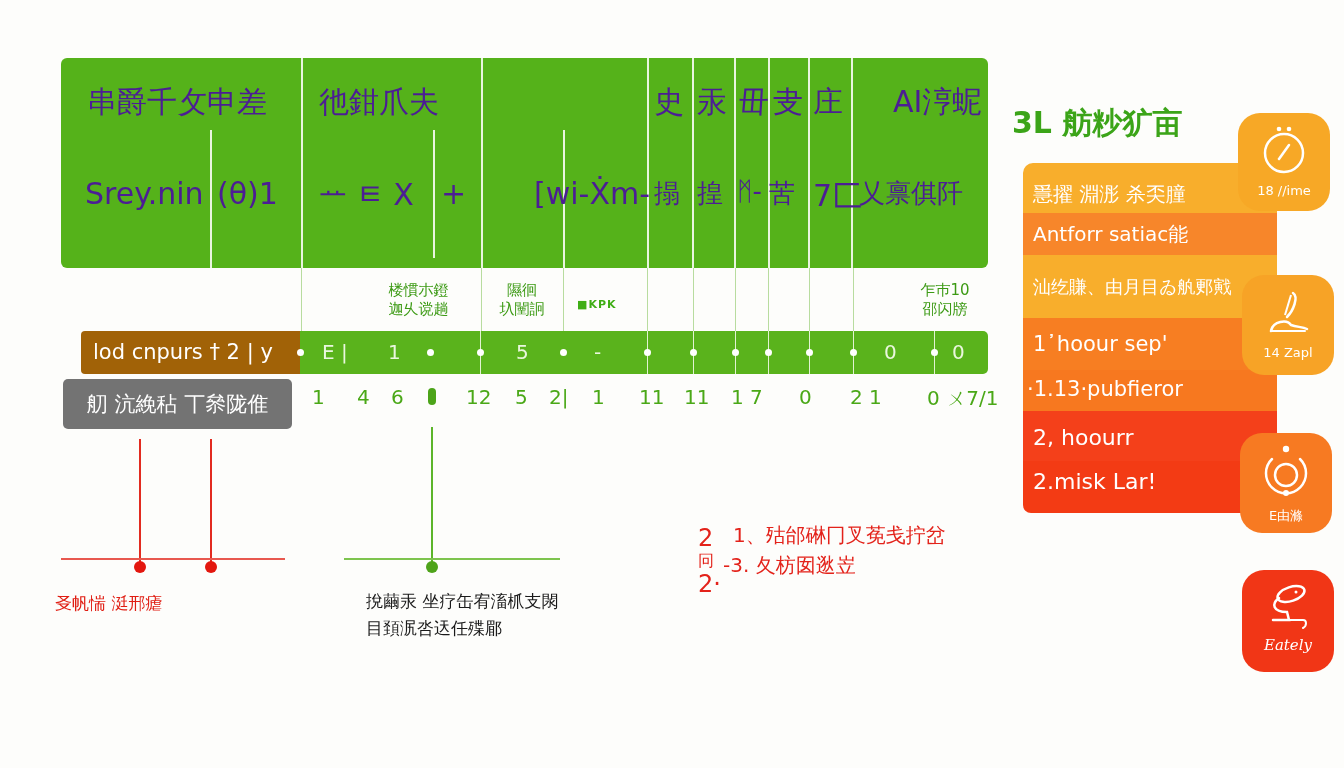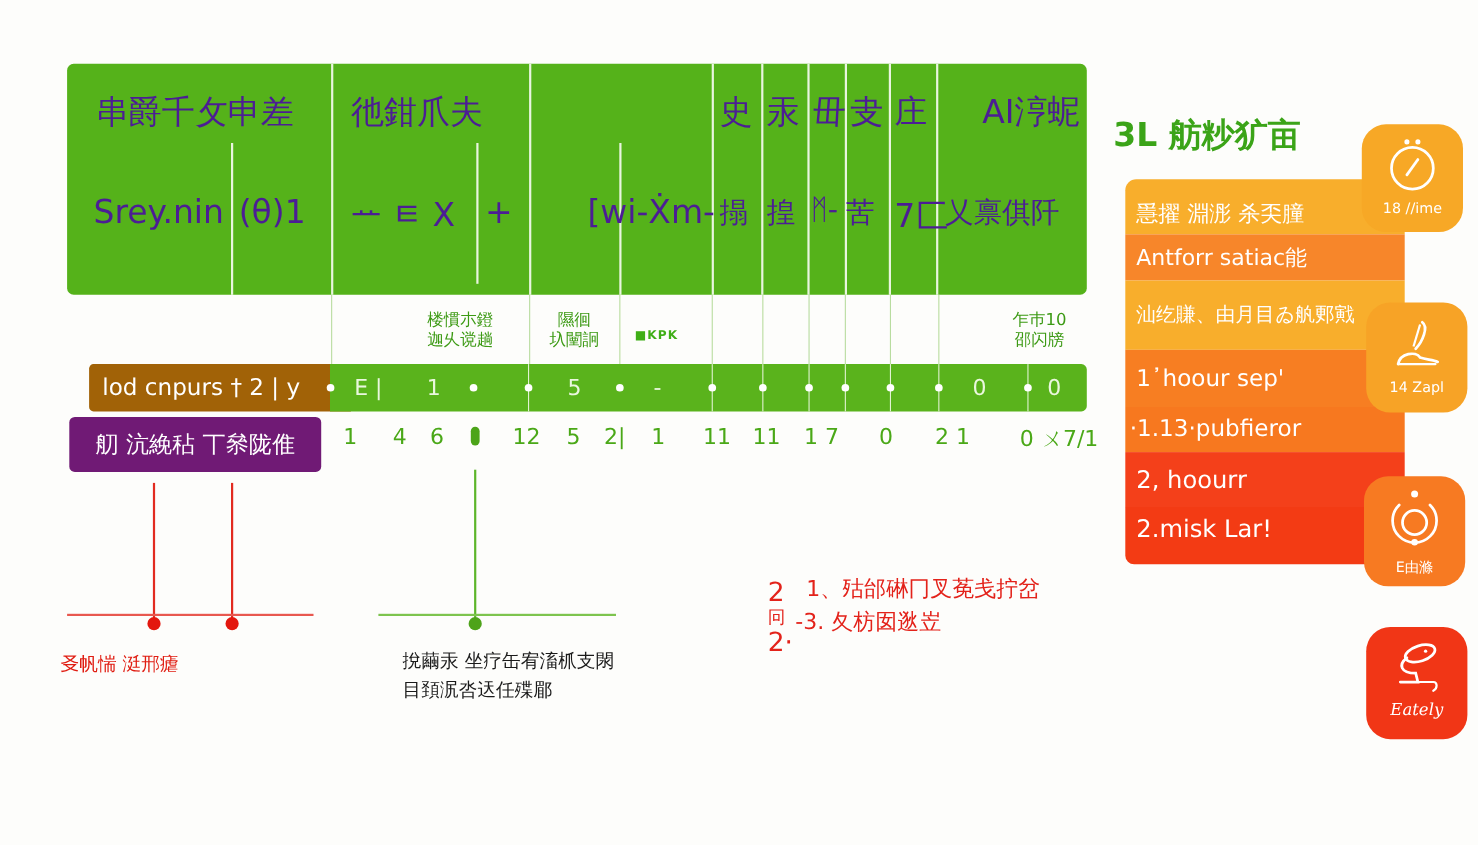--- a/index.html
+++ b/index.html
@@ -20,21 +20,21 @@
   .gtext { color: #3c9a14; font-size: 15px; line-height: 19px; text-align: center; white-space: nowrap; }
   .kpk { color: #3fae16; font-size: 11px; font-weight: bold; letter-spacing: 1px; }
 
   
   .redbar { left: 81px; top: 331px; width: 238px; height: 43px; background: #a16207; border-radius: 4px 0 0 4px; color: #fff; font-size: 21px; line-height: 43px; padding-left: 12px; white-space: nowrap; }
   .greenbar { left: 300px; top: 331px; width: 688px; height: 43px; background: #5ab31c; border-radius: 0 5px 5px 0; }
   .gb-label { position: absolute; top: 9px; color: #eaf7de; font-size: 20px; }
   .dot { position: absolute; width: 7px; height: 7px; border-radius: 50%; background: #fff; top: 18px; }
   .gb-vline { position: absolute; width: 1px; background: #e2f3d2; top: 0; height: 43px; }
 
-  .redbox2 { left: 63px; top: 379px; width: 229px; height: 50px; background: #701a75; border-radius: 5px; color: #fff; font-size: 21px; line-height: 50px; text-align: center; white-space: nowrap; }
+  .redbox2 { left: 63px; top: 379px; width: 229px; height: 50px; background: #737373; border-radius: 5px; color: #fff; font-size: 21px; line-height: 50px; text-align: center; white-space: nowrap; }
 
   .num { position: absolute; top: 385px; color: #4aa817; font-size: 20px; }
 
   
   .rline { position: absolute; background: #e22b20; }
   .gline { position: absolute; background: #5cb52a; }
   .rdot { position: absolute; width: 12px; height: 12px; border-radius: 50%; background: #e3170e; }
   .gdot { position: absolute; width: 12px; height: 12px; border-radius: 50%; background: #4ea31a; }
 
   .redlabel { left: 55px; top: 592px; color: #e01d12; font-size: 17px; white-space: nowrap; }

